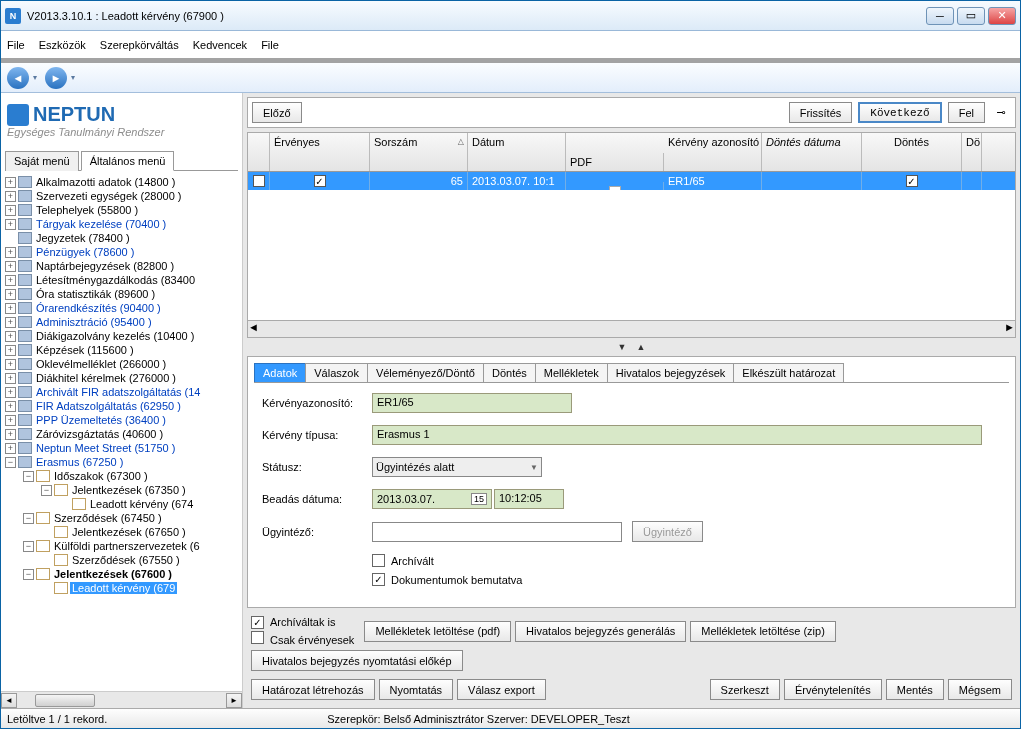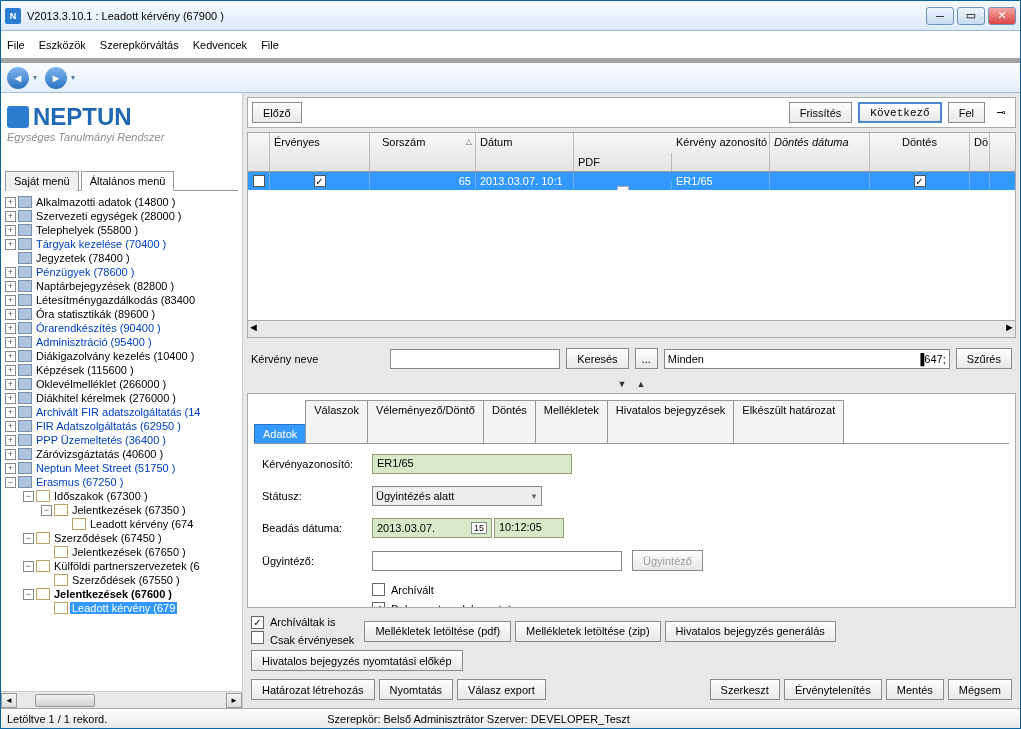--- a/index.html
+++ b/index.html
@@ -14,23 +14,23 @@
   .menubar { height: 32px; background: #fff; border-bottom: 5px solid #a3a3a3; display: flex; align-items: center; padding: 0 6px; gap: 14px; }
   .menubar span { color: #000; }
   .navbar { height: 30px; background: linear-gradient(#fbfdff,#e3eefb); border-bottom: 1px solid #a3bedc; display: flex; align-items: center; padding: 0 6px; gap: 4px; }
   .navbtn { width: 22px; height: 22px; border-radius: 50%; display:flex;align-items:center;justify-content:center;color:#fff;}
   .navbtn.back{background:linear-gradient(#7fb6ef,#2a72c0);}
   .navbtn.fwd{background:linear-gradient(#7fb6ef,#2a72c0);}
   .navdrop{font-size:8px;color:#5a7aa0;margin-right:4px;}
   .body { flex: 1; display: flex; overflow: hidden; }
   .sidebar { width: 242px; display: flex; flex-direction: column; border-right: 1px solid #ccc; background:#fff;}
   .logo { padding: 10px 6px 6px; }
-  .logo-main { color:#1f6ab3; font-size:24px; font-weight:bold; letter-spacing:0;}
+  .logo-main { color:#1f6ab3; font-size:20px; font-weight:bold; letter-spacing:0;}
   .logo-sub { color:#8c8c8c; font-size:11px; font-style:italic; white-space:nowrap;}
-  .tabs { display:flex; border-bottom:1px solid #999; margin:21px 4px 0;}
+  .tabs { display:flex; border-bottom:1px solid #999; margin:6px 4px 0;}
   .tab { padding:3px 8px; border:1px solid #999; border-bottom:none; background:#f0f0f0; margin-right:2px; position:relative; top:1px;}
   .tab.active{ background:#fff; border-bottom:1px solid #fff;}
   .tree { flex:1; overflow:auto; padding:4px 0; }
   .tree-item { display:flex; align-items:center; padding:1px 0 1px 4px; white-space:nowrap; gap:2px;}
   .exp { width:11px; height:11px; border:1px solid #888; display:inline-flex;align-items:center;justify-content:center;font-size:9px;line-height:1;color:#555;background:#fff;}
   .exp.none{border:none;}
   .ticon{width:14px;height:12px;background:#b0c4de;border:1px solid #7a8fa8;display:inline-block;}
   .ticon.doc{background:#fff;border:1px solid #c0a060;}
   .tlabel{padding-left:2px;}
   .tlabel.link{color:#0040c0;}
@@ -52,21 +52,21 @@
   .gc{border-right:1px solid #72aee6;padding:0 4px;overflow:hidden;white-space:nowrap;height:100%;display:flex;align-items:center;}
   .grid-body{height:130px;background:#fff;}
   .grid-hscroll{display:flex;border-top:1px solid #aaa;height:17px;background:#e8e8e8;}
   .searchrow{display:flex;align-items:center;gap:6px;padding:6px 4px;background:#e8e8e8;}
   .textbox{border:1px solid #888;background:#fff;height:20px;padding:0 3px;}
   .arrows-vert{display:flex;justify-content:center;gap:10px;padding:0;}
   .arrv{font-size:9px;color:#333;}
   .detail-panel{background:#fff;border:1px solid #aaa;flex:1;display:flex;flex-direction:column;padding:6px;overflow:hidden;}
   .dtabs{display:flex;border-bottom:1px solid #999;}
   .dtab{padding:3px 8px;border:1px solid #999;border-bottom:none;background:#f4f4f4;margin-right:-1px;}
-  .dtab.active{background:#3399ff;color:#fff;border-color:#2a72c0;margin-top:24px;}
+  .dtab.active{background:#3399ff;color:#fff;border-color:#2a72c0;}
   .form{padding:10px 8px;display:flex;flex-direction:column;gap:12px;}
   .frow{display:flex;align-items:center;}
   .flabel{width:110px;}
   .fval{border:1px solid #9a9a7a;background:#d8e8c8;height:20px;padding:2px 4px;}
   .fval.wide{flex:1;max-width:610px;}
   .fval.med{width:200px;}
   .fval.readonly{background:#d8e8c8;}
   .fsel{border:1px solid #888;background:#eee;height:20px;padding:0 3px;width:170px;display:flex;align-items:center;justify-content:space-between;}
   .fsel .dd{font-size:8px;color:#666;}
   .chk{width:13px;height:13px;border:1px solid #666;background:#fff;display:inline-flex;align-items:center;justify-content:center;margin-right:6px;font-size:10px;}
@@ -74,21 +74,21 @@
   .chkgroup{display:flex;flex-direction:column;gap:2px;margin-right:6px;}
   .statusbar{height:20px;background:linear-gradient(#fefefe,#e8e8e8);border-top:1px solid #aaa;display:flex;align-items:center;padding:0 6px;gap:20px;}
   .statusbar .sseg{white-space:nowrap;}
   .select{border:1px solid #888;background:#fff;height:20px;padding:0 3px;display:flex;align-items:center;justify-content:space-between;}
   .sort-ind{position:absolute;right:3px;top:4px;font-size:8px;color:#666;}
   .pintbtn{width:20px;display:flex;align-items:center;justify-content:center;}
   .pdf-icon{width:12px;height:11px;background:#fff;border:1px solid #aaa;display:inline-block;}
   .cbox{width:12px;height:12px;border:1px solid #555;background:#fff;display:inline-flex;align-items:center;justify-content:center;color:#000;font-size:10px;}
   .col1{width:22px;}
   .col2{width:100px;}
-  .col3{width:98px;margin-left:8px;}
+  .col3{width:98px;}
   .col4{width:98px;}
   .col5{width:98px;margin-top:20px;}
   .col6{width:98px;}
   .col7{width:100px;font-style:italic;}
   .col8{width:100px;}
   .col9{width:20px;}
 </style>
 </head>
 <body>
 
@@ -334,52 +334,44 @@
             </div>
           <div class="gc col9"></div>
         </div>
         <div class="grid-body"></div>
         <div class="grid-hscroll">
           <div class="arr">◄</div>
           <div style="flex:1"></div>
           <div class="arr">►</div>
         </div>
       </div>
-      <div class="searchrow">
-        <span>Kérvény neve</span>
-        <div style="width:60px"></div>
-        <input class="textbox" style="width: 170px;">
-        <button class="btn">Keresés</button>
-        <button class="btn" style="padding:0 6px">...</button>
-        <div class="select" style="flex:1">
-          <span>Minden</span>
-          <span>▐647;</span>
-        </div>
-        <button class="btn">Szűrés</button>
-      </div>
       <div class="arrows-vert">
         <span class="arrv">▼</span>
         <span class="arrv">▲</span>
       </div>
       <div class="detail-panel">
         <div class="dtabs">
           <div class="dtab active">Adatok</div>
           <div class="dtab">Válaszok</div>
           <div class="dtab">Véleményező/Döntő</div>
           <div class="dtab">Döntés</div>
           <div class="dtab">Mellékletek</div>
           <div class="dtab">Hivatalos bejegyzések</div>
           <div class="dtab">Elkészült határozat</div>
         </div>
         <div class="form">
           <div class="frow">
             <span class="flabel">Kérvényazonosító:</span>
             <div class="fval med readonly">ER1/65</div>
           </div>
           <div class="frow">
+            <span class="flabel">Kérvény típusa:</span>
+            <div class="fval wide readonly">Erasmus 1</div>
+          </div>
+          <div class="frow">
             <span class="flabel">Státusz:</span>
             <div class="fsel">
               <span>Ügyintézés alatt</span>
               <span class="dd">▼</span>
             </div>
           </div>
           <div class="frow">
             <span class="flabel">Beadás dátuma:</span>
             <div class="fval readonly" style="width:120px;display:flex;justify-content:space-between;align-items:center;">
               <span>2013.03.07.</span>
@@ -402,22 +394,22 @@
             <span>Dokumentumok bemutatva</span>
           </div>
         </div>
       </div>
       <div class="bottom-btns">
         <div class="chkgroup">
           <div><span class="chk">✓</span><span>Archíváltak is</span></div>
           <div><span class="chk"></span><span>Csak érvényesek</span></div>
         </div>
         <button class="btn">Mellékletek letöltése (pdf)</button>
+        <button class="btn">Hivatalos bejegyzés generálás</button>
         <button class="btn">Mellékletek letöltése (zip)</button>
-        <button class="btn">Hivatalos bejegyzés generálás</button>
         <button class="btn">Hivatalos bejegyzés nyomtatási előkép</button>
         <div style="flex-basis:100%;height:0"></div>
         <button class="btn">Határozat létrehozás</button>
         <button class="btn">Nyomtatás</button>
         <button class="btn">Válasz export</button>
         <div class="spacer"></div>
         <button class="btn">Szerkeszt</button>
         <button class="btn">Érvénytelenítés</button>
         <button class="btn">Mentés</button>
         <button class="btn">Mégsem</button>

